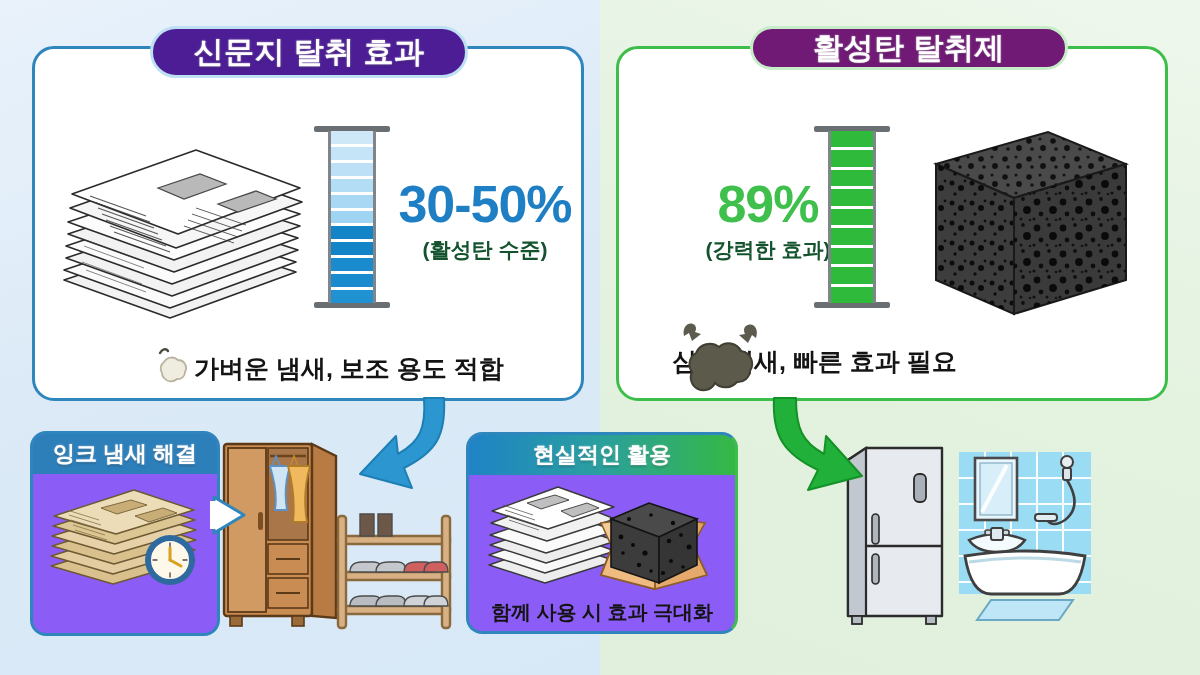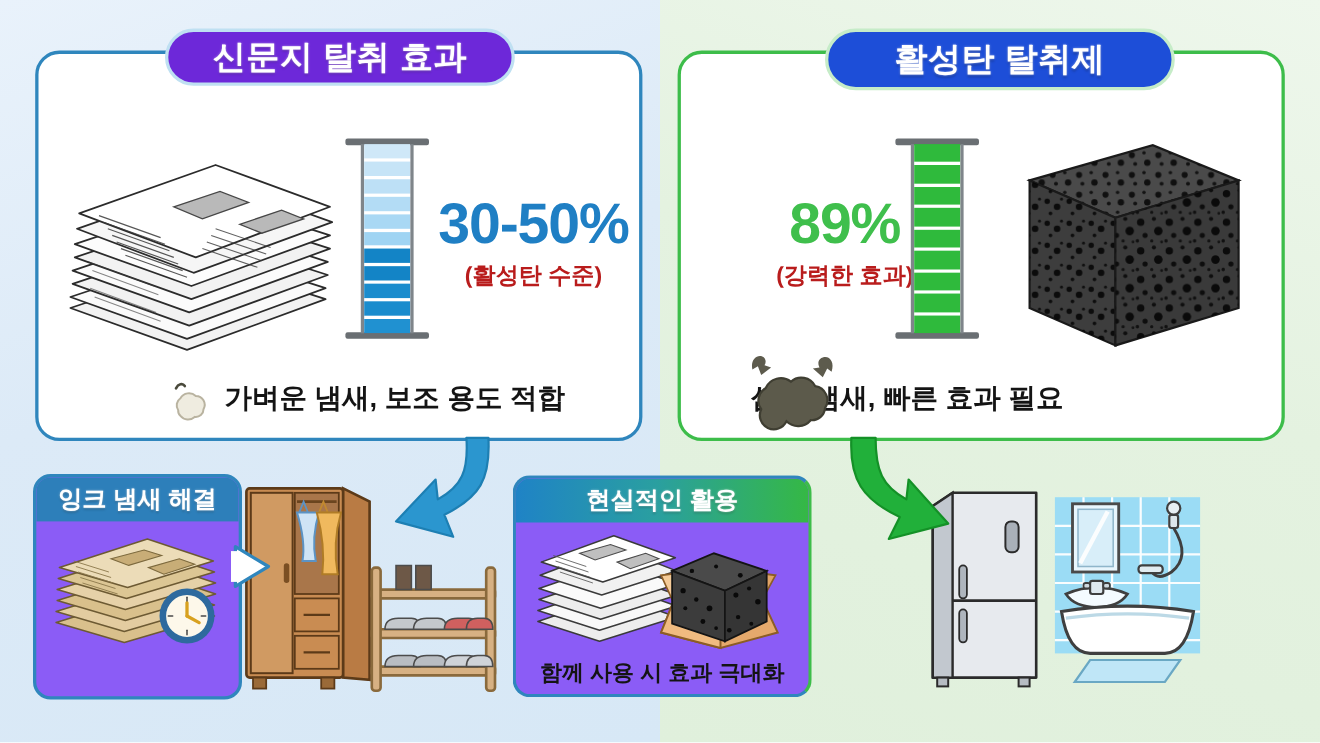--- a/index.html
+++ b/index.html
@@ -22,54 +22,54 @@
   .panel-right{left:616px;top:46px;width:552px;height:355px;border:3px solid #3dbd4a;}
 
   
   .pill{position:absolute;display:flex;align-items:center;justify-content:center;
     border-radius:40px;box-sizing:border-box;z-index:6;}
   .pill span{
     font-weight:bold;color:#ffffff;letter-spacing:0.5px;
     text-shadow:0 0 2px rgba(255,255,255,.55),0 2px 2px rgba(0,0,0,.18);
     white-space:nowrap;
   }
-  .pill-blue{left:150px;top:26px;width:318px;height:52px;background:#6d28d9;
+  .pill-blue{left:150px;top:26px;width:318px;height:52px;background:#4c1d95;
     border:3px solid #bfe0f2;}
   .pill-blue span{font-size:30px;}
-  .pill-green{left:750px;top:26px;width:318px;height:56px;background:#1d4ed8;
+  .pill-green{left:750px;top:26px;width:318px;height:44px;background:#701a75;
     border:3px solid #c6ecc8;}
   .pill-green span{font-size:30px;}
 
   
   .gauge{position:absolute;}
   .gauge .cap{position:absolute;left:-10px;width:76px;height:6px;background:#6a6f73;border-radius:2px;}
   .gauge .cap.top{top:0;}
   .gauge .cap.bot{bottom:0;}
   .gauge .tube{position:absolute;left:4px;top:5px;width:48px;bottom:5px;
     border-left:3px solid #7f858a;border-right:3px solid #7f858a;box-sizing:border-box;
     overflow:hidden;display:flex;flex-direction:column;}
   .gauge .seg{flex:1 1 auto;border-bottom:3px solid #ffffff;}
   .gauge .seg:last-child{border-bottom:none;}
 
   .gauge-blue{left:324px;top:126px;width:56px;height:182px;}
   .gauge-green{left:824px;top:126px;width:56px;height:182px;}
 
   
   .pct{position:absolute;text-align:center;}
   .pct .big{font-weight:bold;line-height:1;text-align:center;}
-  .pct .sub{font-weight:bold;color:#b91c1c;margin-top:6px;}
+  .pct .sub{font-weight:bold;color:#14532d;margin-top:6px;}
   .pct-blue{left:390px;top:178px;width:190px;}
   .pct-blue .big{font-size:52px;color:#1f7fc4;letter-spacing:-1px;}
   .pct-blue .sub{font-size:21px;}
   .pct-green{left:688px;top:178px;width:160px;}
   .pct-green .big{font-size:52px;color:#3fbf4c;letter-spacing:-1px;}
   .pct-green .sub{font-size:21px;}
 
   
-  .cap-row{position:absolute;display:flex;align-items:flex-start;gap:10px;}
+  .cap-row{position:absolute;display:flex;align-items:flex-end;}
   .cap-row .txt{font-size:25px;font-weight:bold;color:#141414;white-space:nowrap;}
   .cap-left{left:148px;top:345px;}
   .cap-right{left:672px;top:345px;}
 
   
   .card{position:absolute;background:#8b5cf6;border-radius:16px;overflow:hidden;
     box-sizing:border-box;}
   .card-head{height:40px;display:flex;align-items:center;justify-content:center;}
   .card-head span{font-size:22px;font-weight:bold;color:#fff;white-space:nowrap;
     text-shadow:0 0 2px rgba(255,255,255,.5),0 2px 2px rgba(0,0,0,.2);}

